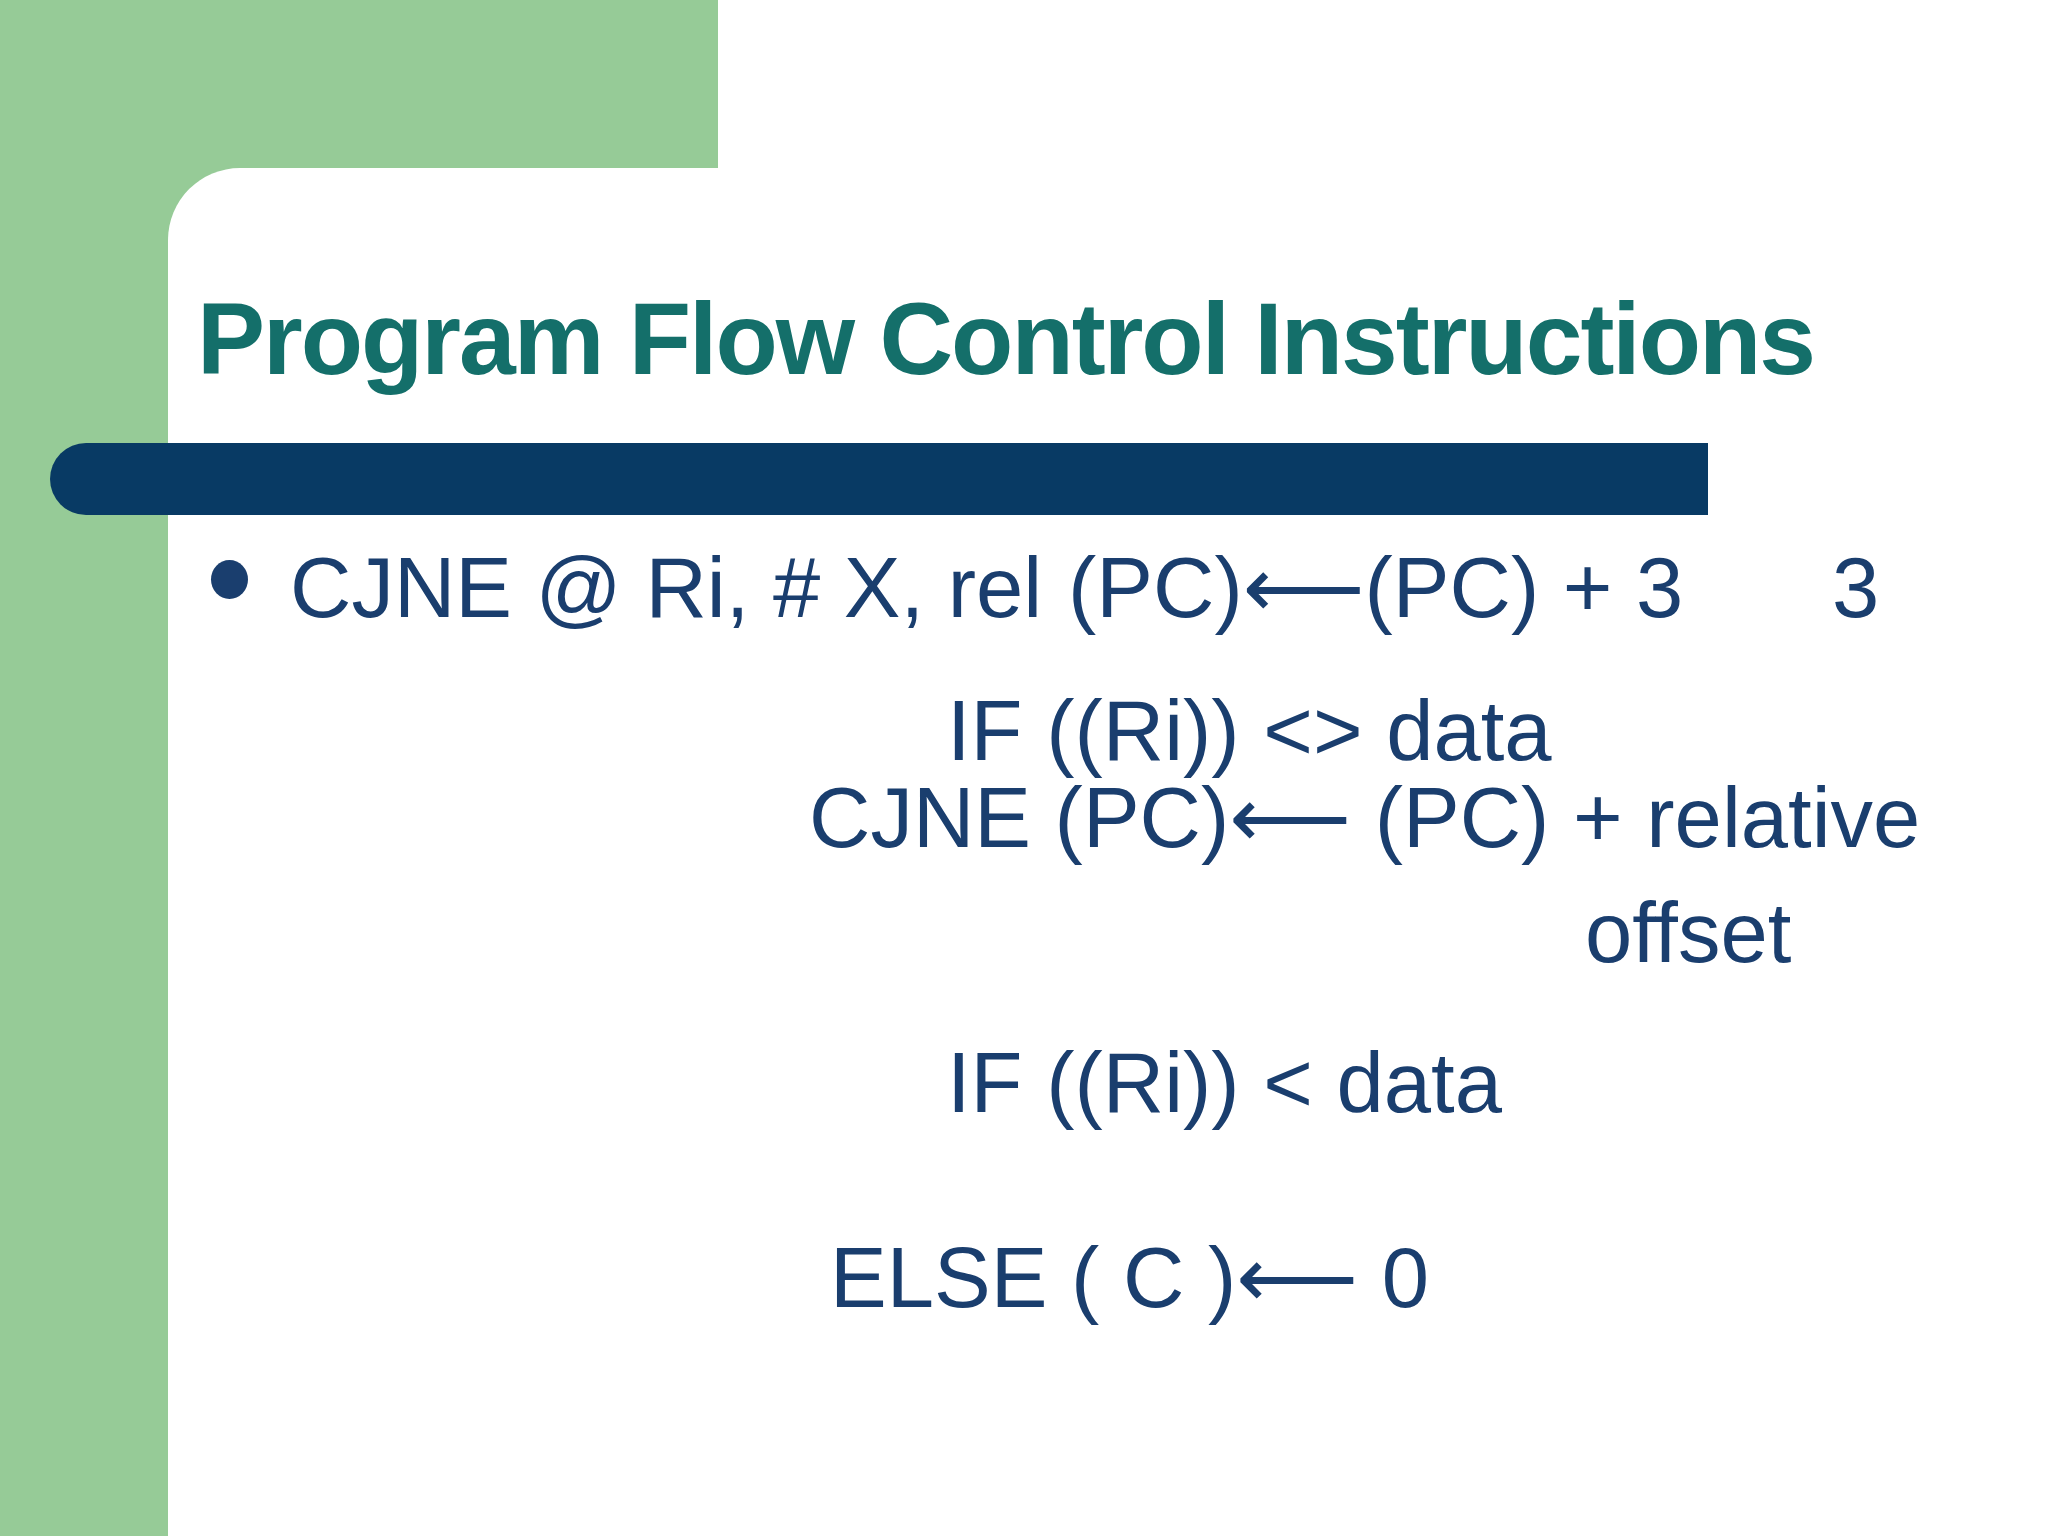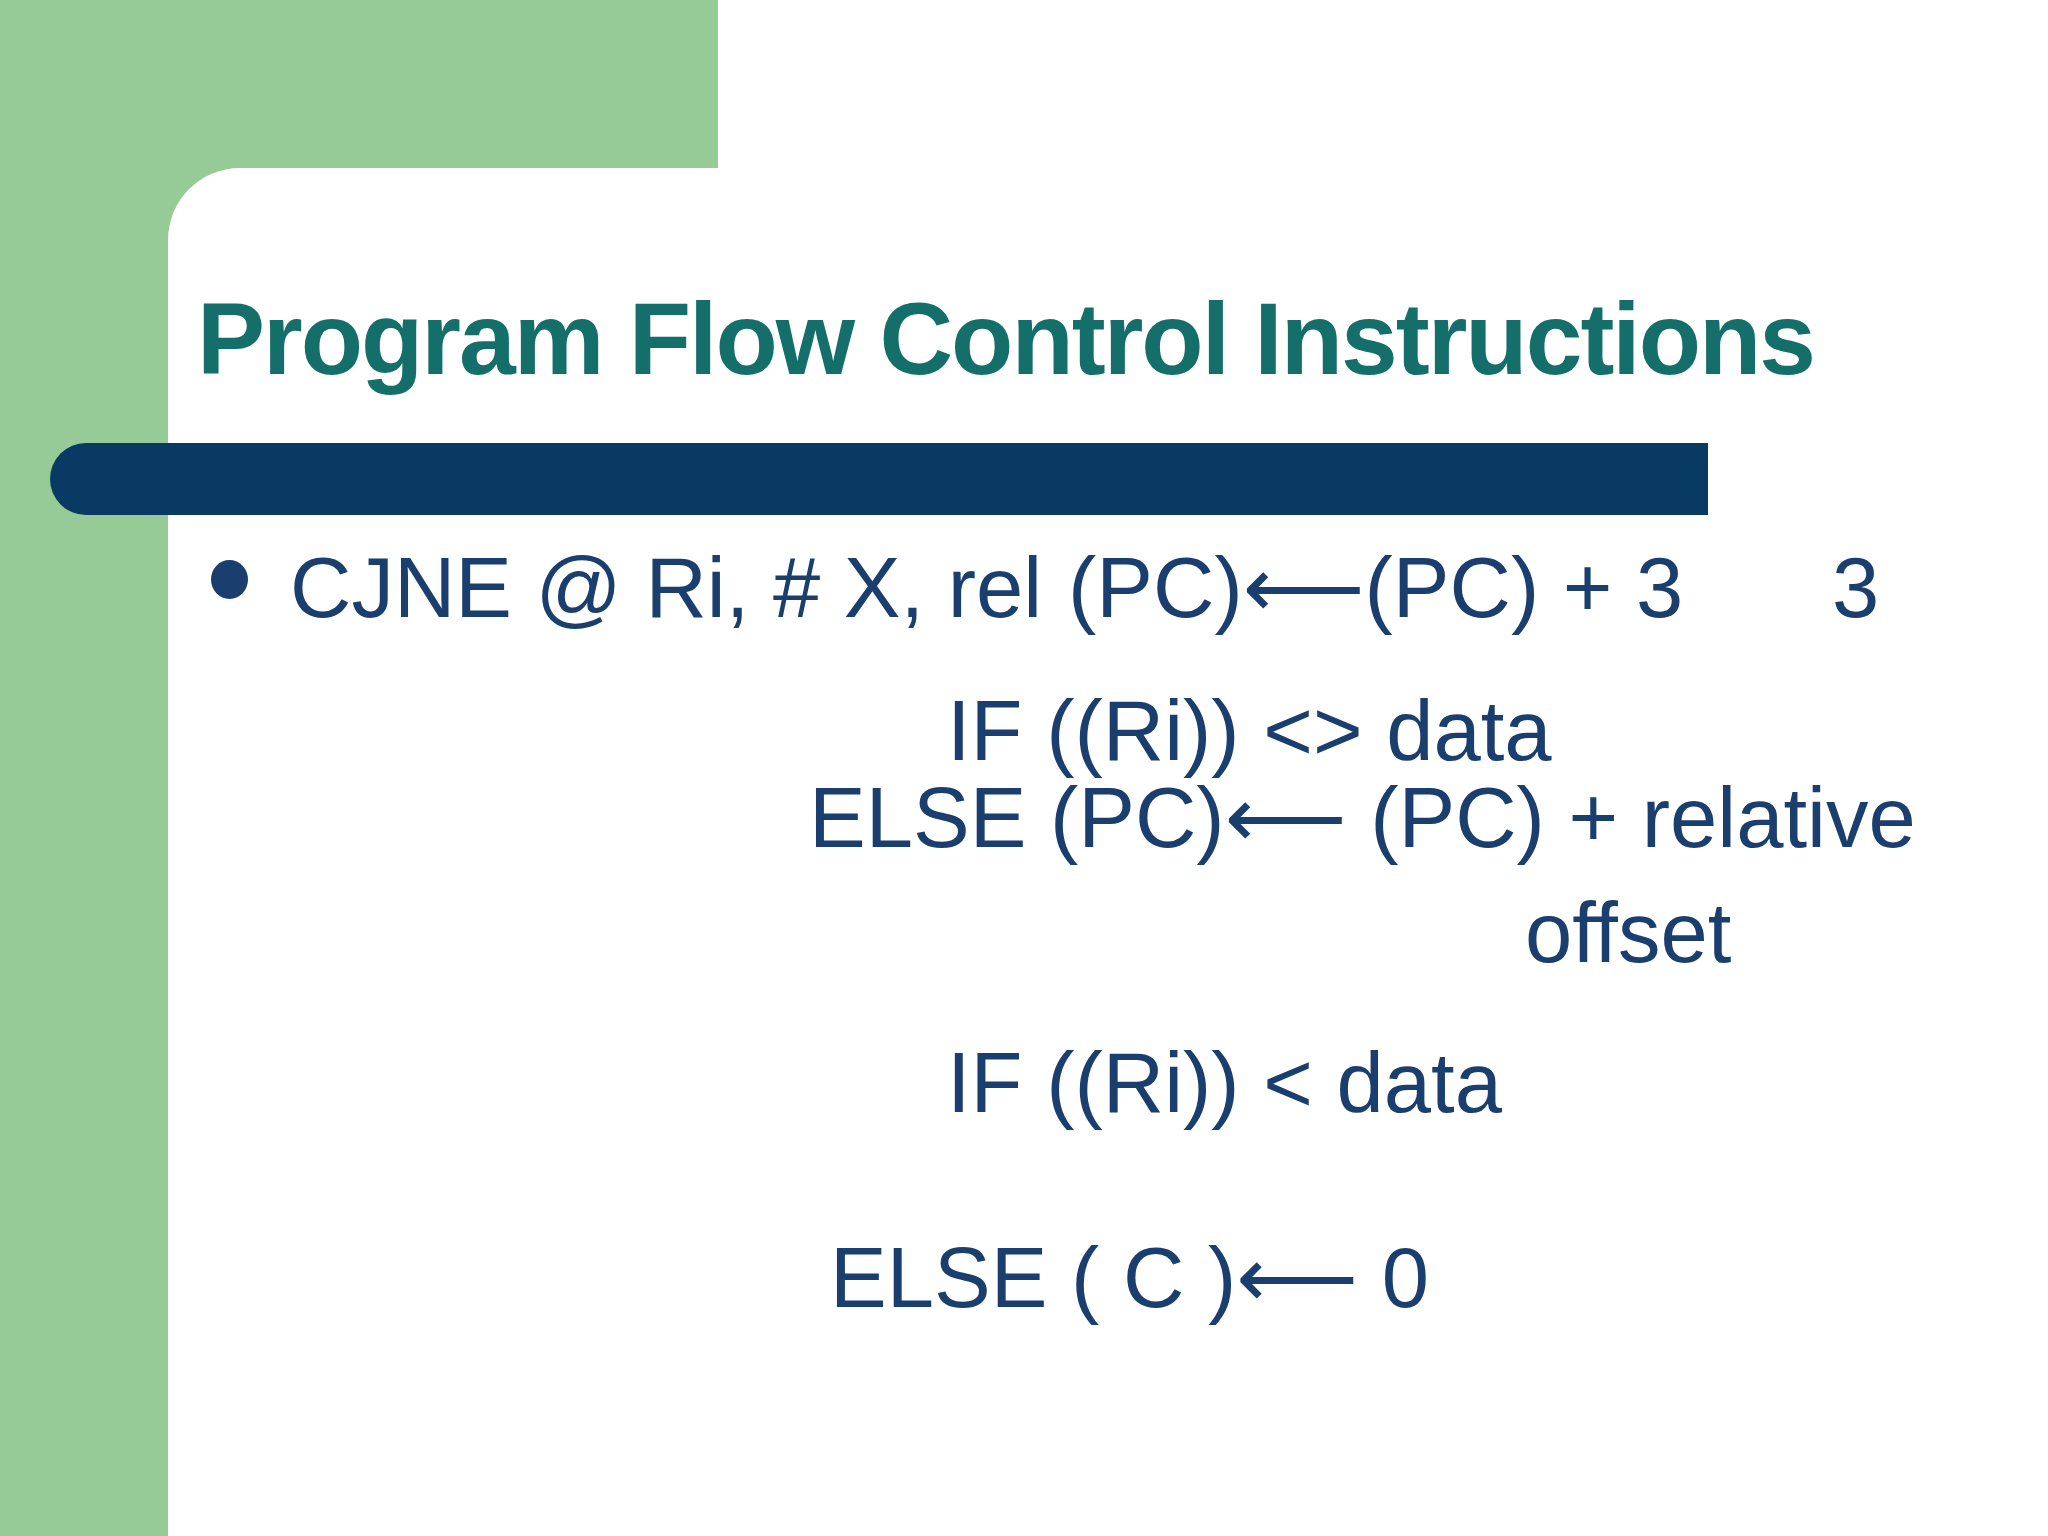--- a/index.html
+++ b/index.html
@@ -51,21 +51,21 @@
   .bullet-dot{
     position:absolute;left:211px;top:560px;
     width:37px;height:39px;border-radius:50%;
     background:var(--body-navy);
   }
   .r-instruction{left:290px;top:545px;text-align:center;}
   .r-pcupdate{left:1045px;top:545px;margin-left:23px;}
   .r-bytes{left:1832px;top:545px;}
   .r-cond1{left:947px;top:660px;margin-top:28px;}
   .r-then1{left:809px;top:775px;}
-  .r-then1cont{left:1525px;top:890px;}
+  .r-then1cont{left:1585px;top:890px;}
   .r-cond2{left:947px;top:1040px;}
   .r-then2{left:812px;top:1120px;}
   .r-else2{left:830px;top:1235px;}
 </style>
 </head>
 <body>
 
 <div class="slide">
 
   <div class="green-corner"></div>
@@ -77,18 +77,18 @@
   <div class="accent-bar"></div>
 
   <div class="title">Program Flow Control Instructions</div>
 
   <span class="bullet-dot"></span>
 
   <div class="run r-instruction">CJNE @ Ri, # X, rel</div>
   <div class="run r-pcupdate">(PC)⟵(PC) + 3</div>
   <div class="run r-bytes">3</div>
   <div class="run r-cond1">IF ((Ri)) &lt;&gt; data</div>
-  <div class="run r-then1">ELSE (PC)⟵ (PC) + relative</div>
+  <div class="run r-then1">CJNE (PC)⟵ (PC) + relative</div>
   <div class="run r-then1cont">offset</div>
   <div class="run r-cond2">IF ((Ri)) &lt; data</div>
   <div class="run r-else2">ELSE ( C )⟵ 0</div>
 
 </div>
 
 </body></html>

